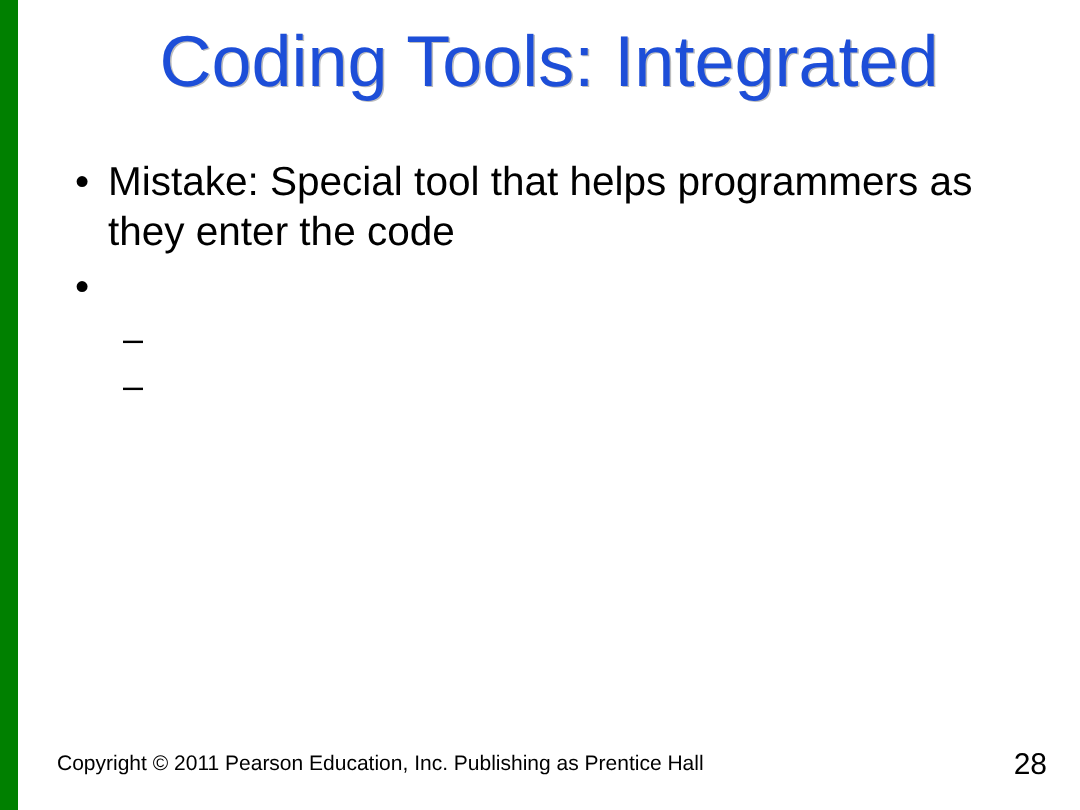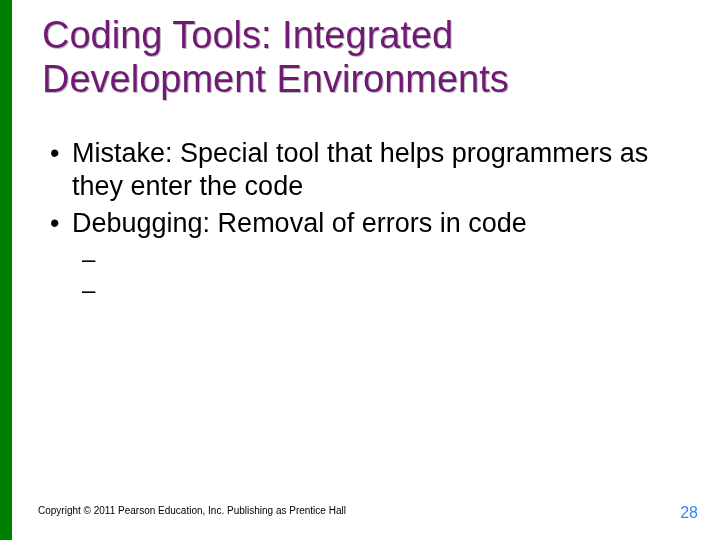--- a/index.html
+++ b/index.html
@@ -4,23 +4,23 @@
 <style>
   * { margin: 0; padding: 0; box-sizing: border-box; }
   html, body { width: 720px; height: 540px; }
   body {
     background: #fff;
     font-family: Arial, Helvetica, sans-serif;
     position: relative;
     border-left: 12px solid #008000;
   }
   .title {
-    text-align: left;
-    color: #701a75;
-    font-size: 38px;
+    text-align: center;
+    color: #1d4ed8;
+    font-size: 48px;
     font-weight: 400;
     line-height: 1.15;
     padding: 14px 30px 0 30px;
     text-shadow: 1px 1px 0 #bdbdbd;
   }
   .content {
     padding: 36px 36px 0 36px;
   }
   .bullet-top {
     display: flex;
@@ -44,47 +44,45 @@
     margin-top: 2px;
   }
   .dash {
     width: 20px;
     flex: 0 0 20px;
   }
   .copyright {
     position: absolute;
     left: 26px;
     bottom: 24px;
-    font-size: 10px;
+    font-size: 14px;
     color: #000;
   }
   .pagenum {
     position: absolute;
     right: 22px;
     bottom: 18px;
-    font-size: 16px;
-    color: #3b82f6;
+    font-size: 20px;
+    color: #000000;
   }
 </style>
 </head>
 <body>
 
 <div class="title">
   <span>Coding Tools: Integrated</span><br>
-  <span>Development Environments</span>
 </div>
 
 <div class="content">
   <div class="bullet-top">
     <span class="bullet-dot">•</span>
     <span>Mistake: Special tool that helps programmers as they enter the code</span>
   </div>
   <div class="bullet-top">
     <span class="bullet-dot">•</span>
-    <span>Debugging: Removal of errors in code</span>
   </div>
   <div class="bullet-sub">
     <span class="dash">–</span>
   </div>
   <div class="bullet-sub">
     <span class="dash">–</span>
   </div>
 </div>
 
 <div class="copyright">Copyright © 2011 Pearson Education, Inc. Publishing as Prentice Hall</div>

